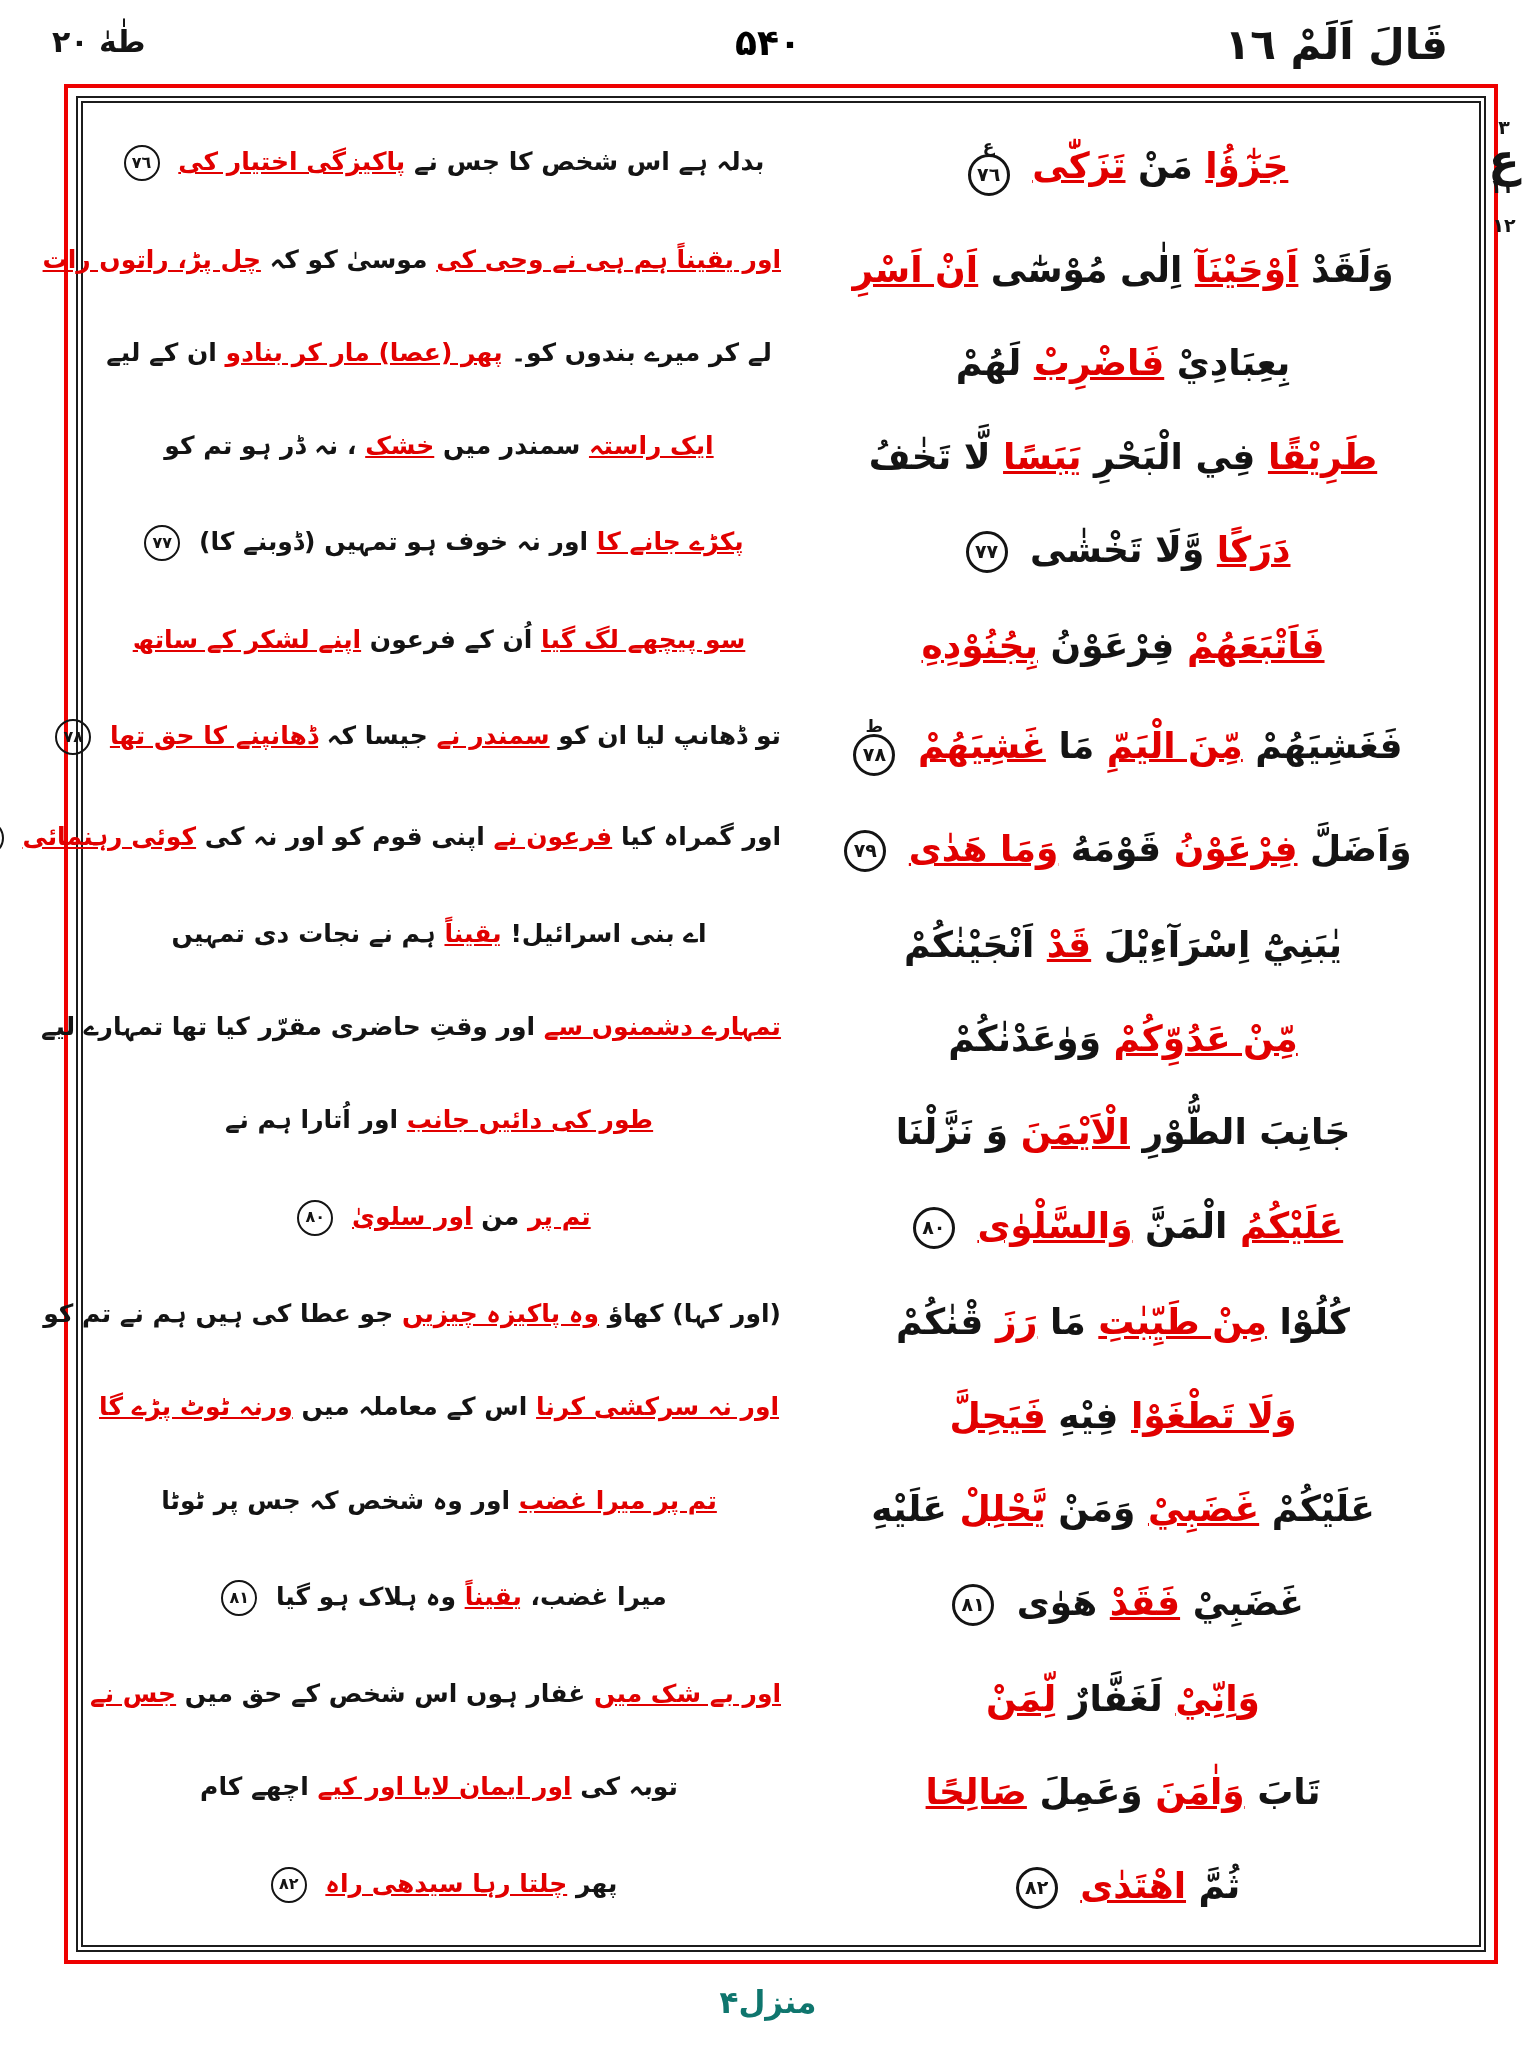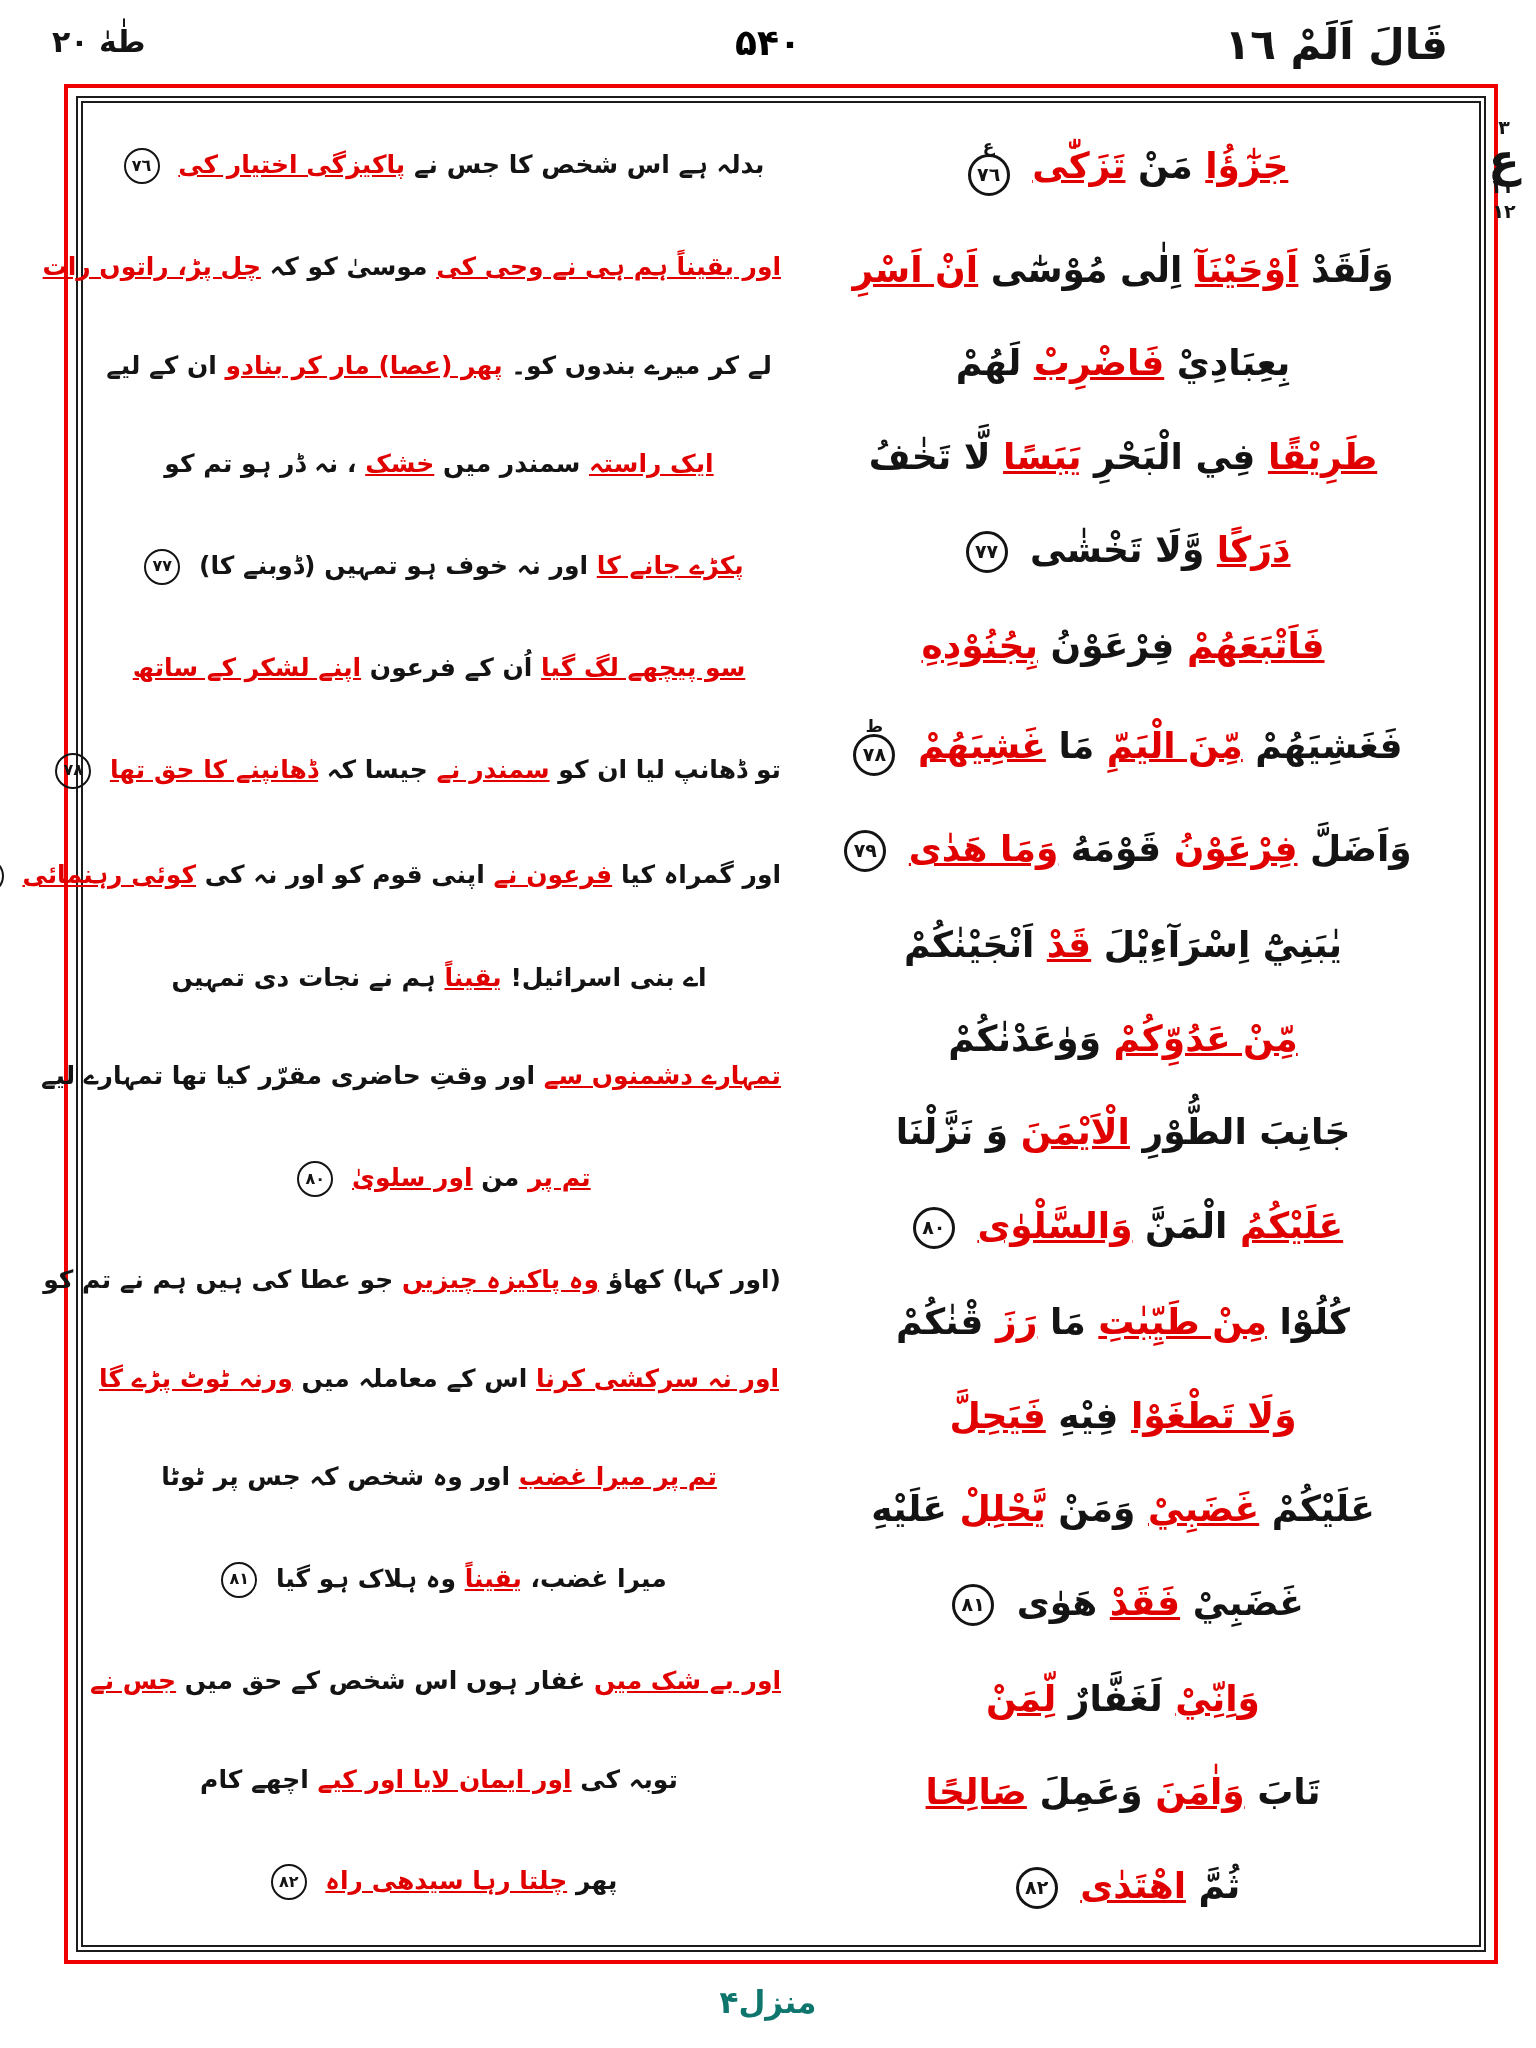--- a/index.html
+++ b/index.html
@@ -47,21 +47,21 @@
   }
   
   .ruku{
     position:absolute;right:4px;top:118px;width:56px;
     display:flex;flex-direction:column;align-items:center;gap:0;
     color:#141414;font-weight:bold;text-align:center;
   }
   .ruku .r-top{font-size:19px;line-height:1;}
   .ruku .r-ain{font-size:46px;line-height:1;}
   .ruku .r-mid{font-size:19px;line-height:1;margin-top:-6px;}
-  .ruku .r-bot{font-size:19px;line-height:1;margin-top:6px;}
+  .ruku .r-bot{font-size:19px;line-height:1;margin-top:20px;}
   
   .footer{
     position:absolute;left:0;right:0;bottom:12px;height:52px;
     text-align:center;font-size:31px;font-weight:bold;color:#0f766e;
   }
 </style>
 </head>
 <body>
 
 <div class="page">
@@ -124,20 +124,21 @@
               </span></div>
             <div class="line"><span class="seg r">سو پیچھے لگ گیا</span> <span class="seg k">اُن کے فرعون</span> <span class="seg r">اپنے لشکر کے ساتھ</span> </div>
             <div class="line"><span class="seg k">تو ڈھانپ لیا ان کو</span> <span class="seg r">سمندر نے</span> <span class="seg k">جیسا کہ</span> <span class="seg r">ڈھانپنے کا حق تھا</span> <span class="ayah">
                 <span class="circ">٧٨</span>
               </span></div>
             <div class="line"><span class="seg k">اور گمراہ کیا</span> <span class="seg r">فرعون نے</span> <span class="seg k">اپنی قوم کو اور نہ کی</span> <span class="seg r">کوئی رہنمائی</span> <span class="ayah">
                 <span class="circ">٧٩</span>
               </span></div>
             <div class="line"><span class="seg k">اے بنی اسرائیل!</span> <span class="seg r">یقیناً</span> <span class="seg k">ہم نے نجات دی تمہیں</span> </div>
             <div class="line"><span class="seg r">تمہارے دشمنوں سے</span> <span class="seg k">اور وقتِ حاضری مقرّر کیا تھا تمہارے لیے</span> </div>
+            <div class="line"><span class="seg r">طور کی دائیں جانب</span> <span class="seg k">اور اُتارا ہم نے</span> </div>
             <div class="line"><span class="seg r">تم پر</span> <span class="seg k">من</span> <span class="seg r">اور سلویٰ</span> <span class="ayah">
                 <span class="circ">٨٠</span>
               </span></div>
             <div class="line"><span class="seg k">(اور کہا) کھاؤ</span> <span class="seg r">وہ پاکیزہ چیزیں</span> <span class="seg k">جو عطا کی ہیں ہم نے تم کو</span> </div>
             <div class="line"><span class="seg r">اور نہ سرکشی کرنا</span> <span class="seg k">اس کے معاملہ میں</span> <span class="seg r">ورنہ ٹوٹ پڑے گا</span> </div>
             <div class="line"><span class="seg r">تم پر میرا غضب</span> <span class="seg k">اور وہ شخص کہ جس پر ٹوٹا</span> </div>
             <div class="line"><span class="seg k">میرا غضب،</span> <span class="seg r">یقیناً</span> <span class="seg k">وہ ہلاک ہو گیا</span> <span class="ayah">
                 <span class="circ">٨١</span>
               </span></div>
             <div class="line"><span class="seg r">اور بے شک میں</span> <span class="seg k">غفار ہوں اس شخص کے حق میں</span> <span class="seg r">جس نے</span> </div>

